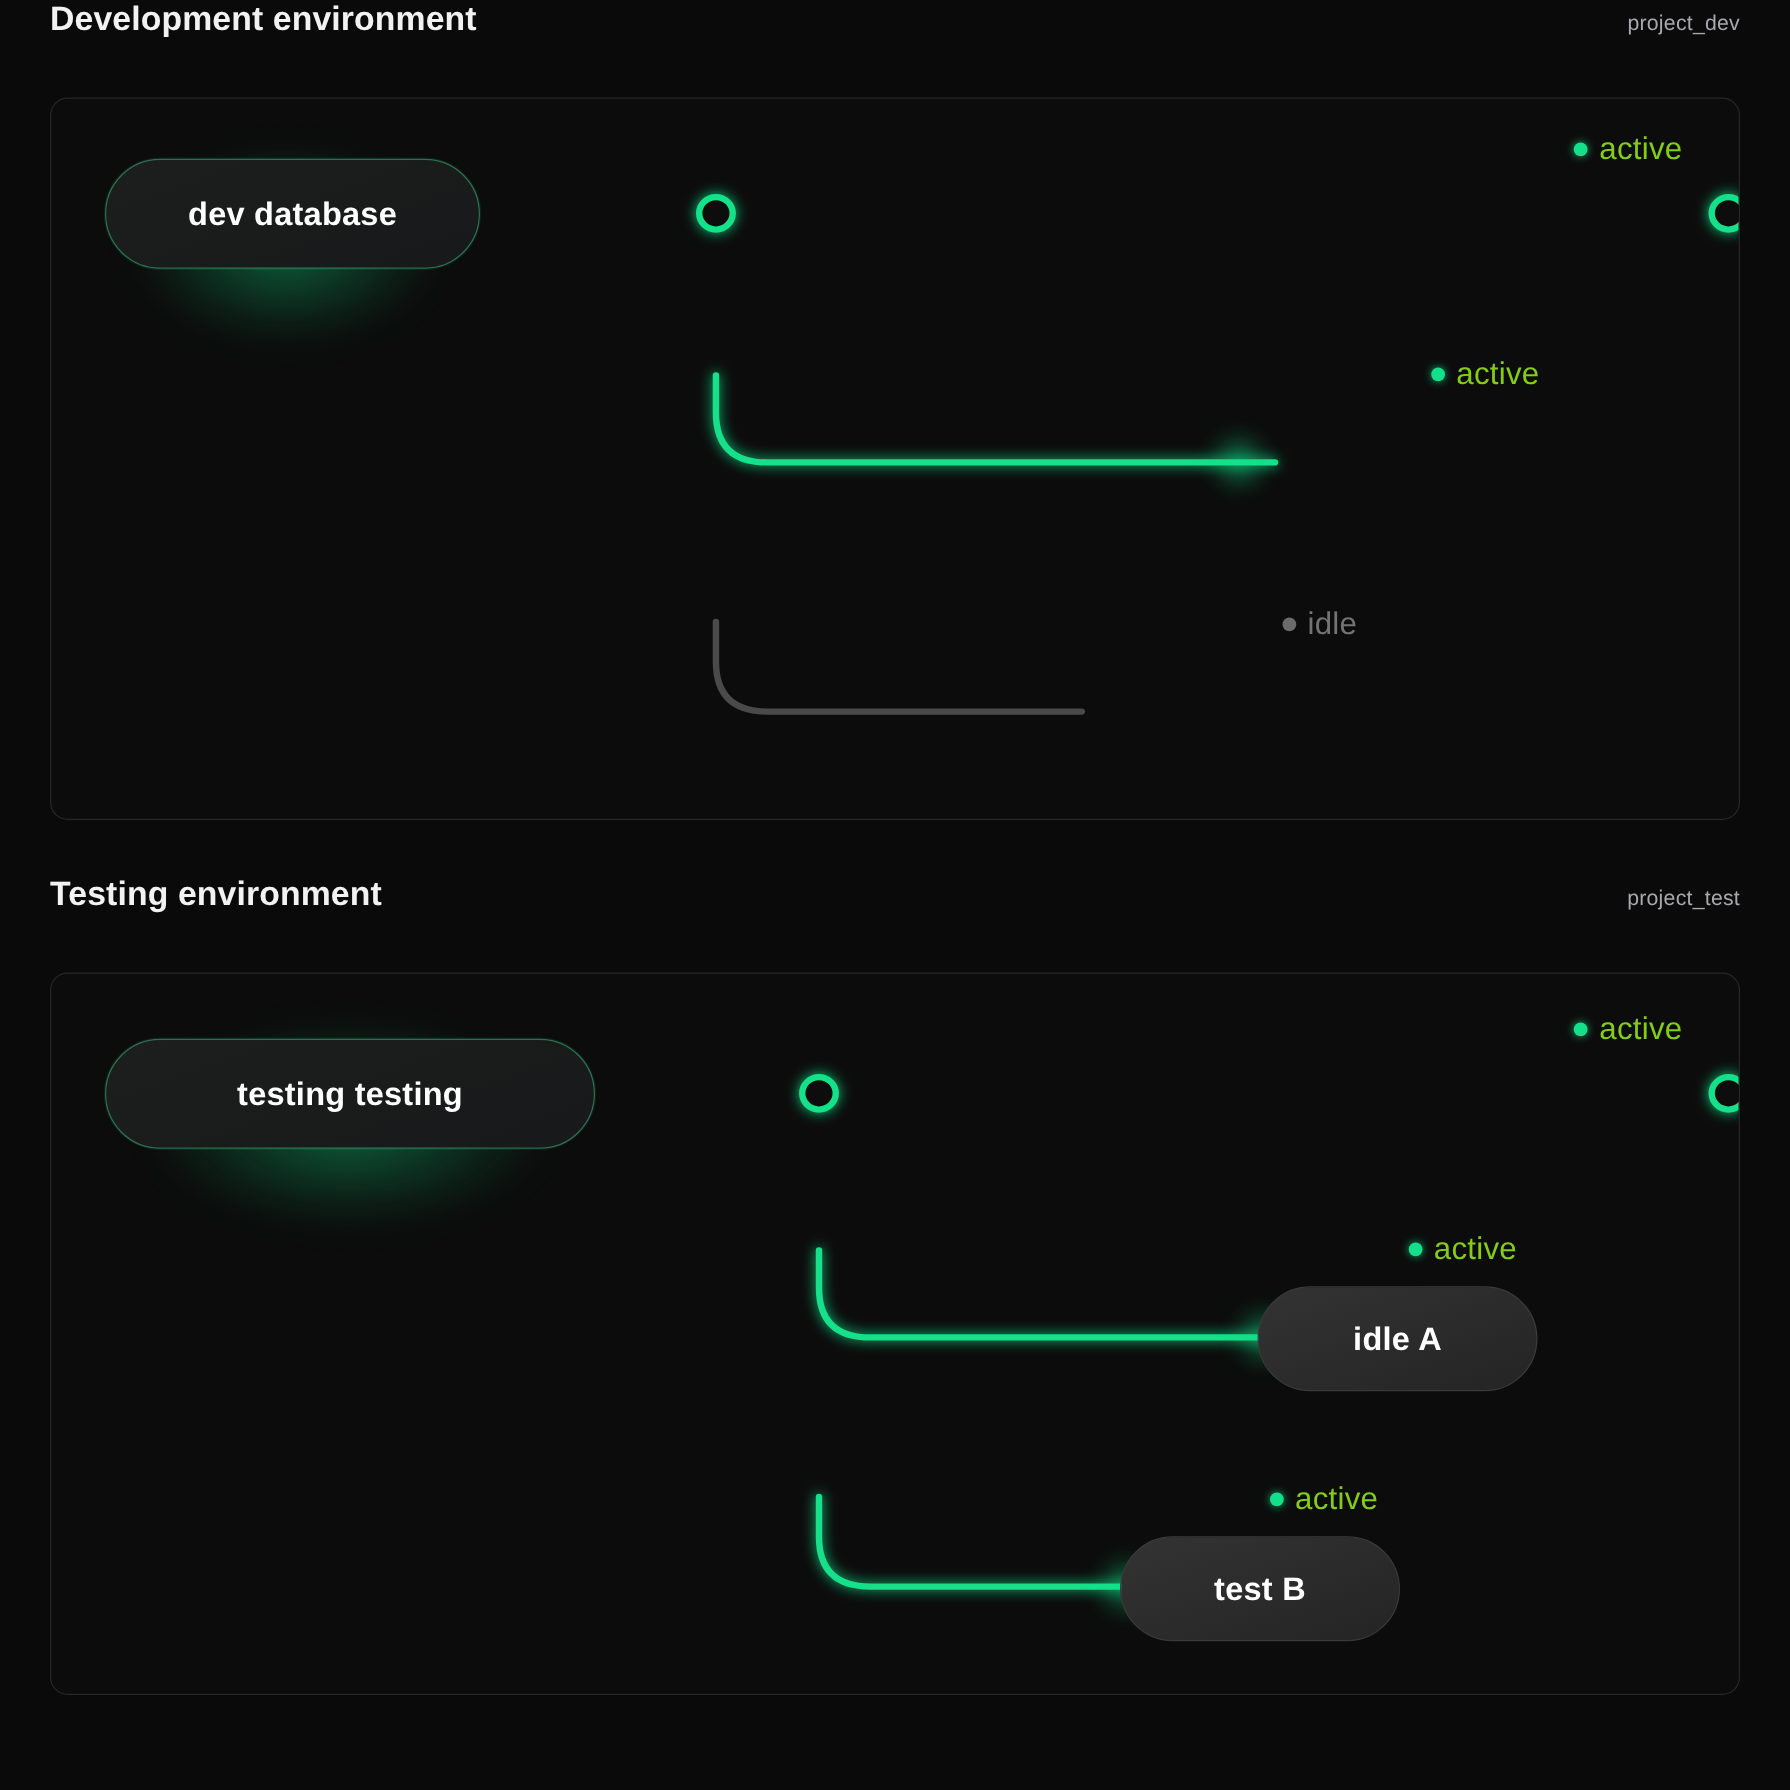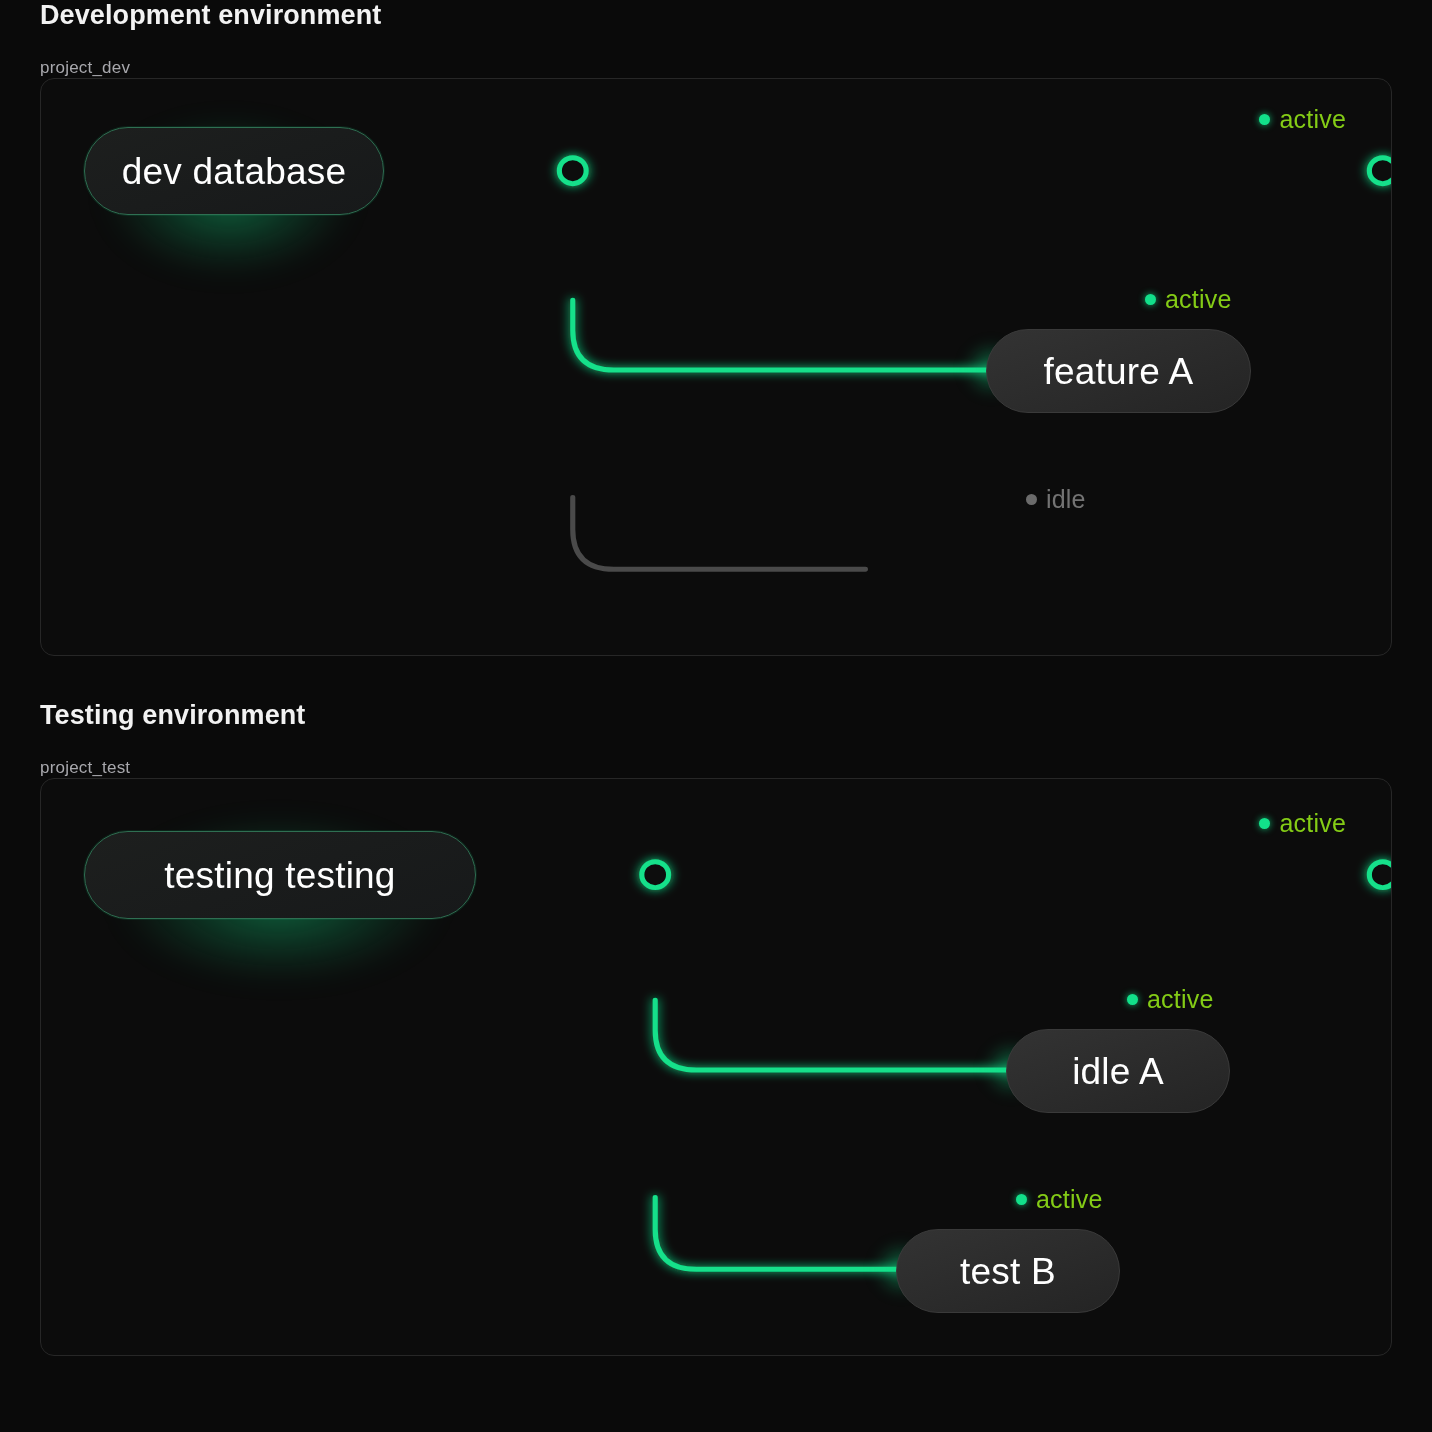--- a/index.html
+++ b/index.html
@@ -20,21 +20,20 @@
     padding: 0 40px;
   }
 
   
   .section-header {
     position: relative;
     display: flex;
     align-items: baseline;
     justify-content: space-between;
     height: 78px;
-    flex-direction: column;
   }
   .section-title {
     font-size: 27px;
     font-weight: 700;
     color: #f2f2f2;
     letter-spacing: 0.1px;
   }
   .section-tag {
     font-size: 17px;
     font-weight: 400;
@@ -71,22 +70,22 @@
     z-index: 4;
   }
 
   .node-db {
     background: linear-gradient(160deg, #1d1f1e 0%, #17191a 100%);
     border: 1px solid #2f6f52;
     color: #ffffff;
     box-shadow: 0 0 0 1px rgba(18,224,138,0.10);
   }
   .node-label {
-    font-size: 37px;
-    font-weight: 400;
+    font-size: 26px;
+    font-weight: 700;
     letter-spacing: 0.2px;
     line-height: 1;
     position: relative;
     z-index: 2;
   }
 
   .node-active {
     background: linear-gradient(160deg, #333333 0%, #242424 100%);
     border: 1px solid #3a3a3a;
     color: #ffffff;
@@ -201,23 +200,20 @@
     <div class="status is-active" style="right:45px; top:28px;">
       <span class="status-dot"></span>
       <span class="status-text">active</span>
     </div>
 
     <div class="status is-active" style="left:1104px; top:208px;">
       <span class="status-dot"></span>
       <span class="status-text">active</span>
     </div>
     <div class="edge-glow" style="left:913px; top:253px;"></div>
-    <div class="node node-active" style="left:945px; top:250px; width:265px; height:84px;">
-      <span class="node-label">feature A</span>
-    </div>
 
     <div class="status is-idle" style="left:985px; top:408px;">
       <span class="status-dot"></span>
       <span class="status-text">idle</span>
     </div>
 
   </div>
 
   <div class="spacer-between"></div>
 

